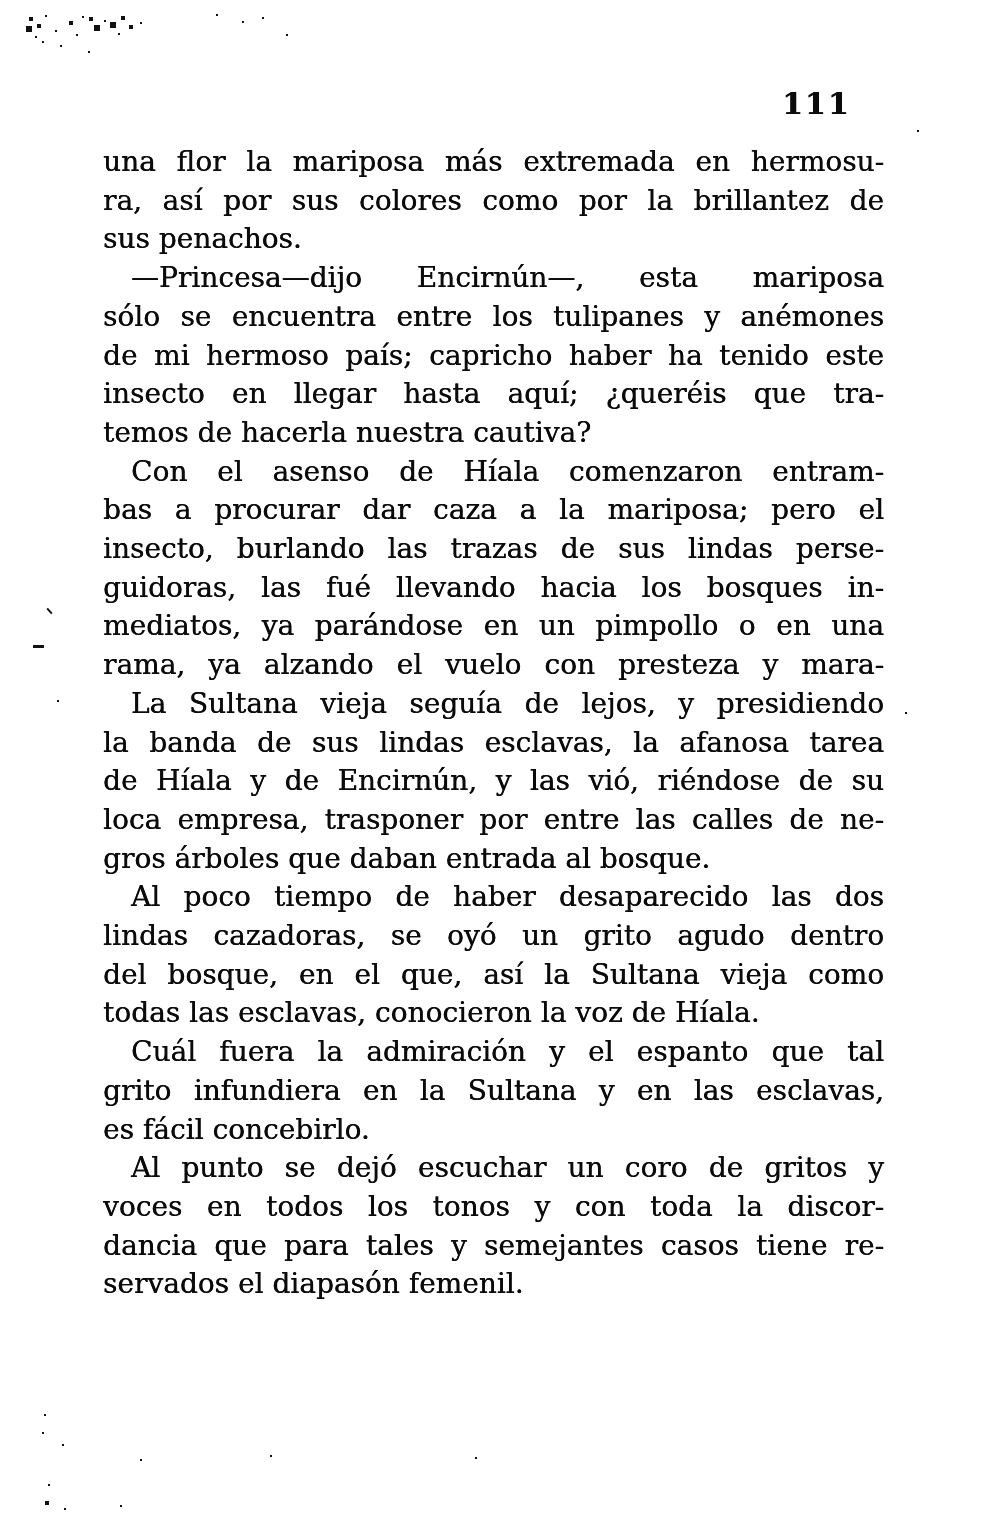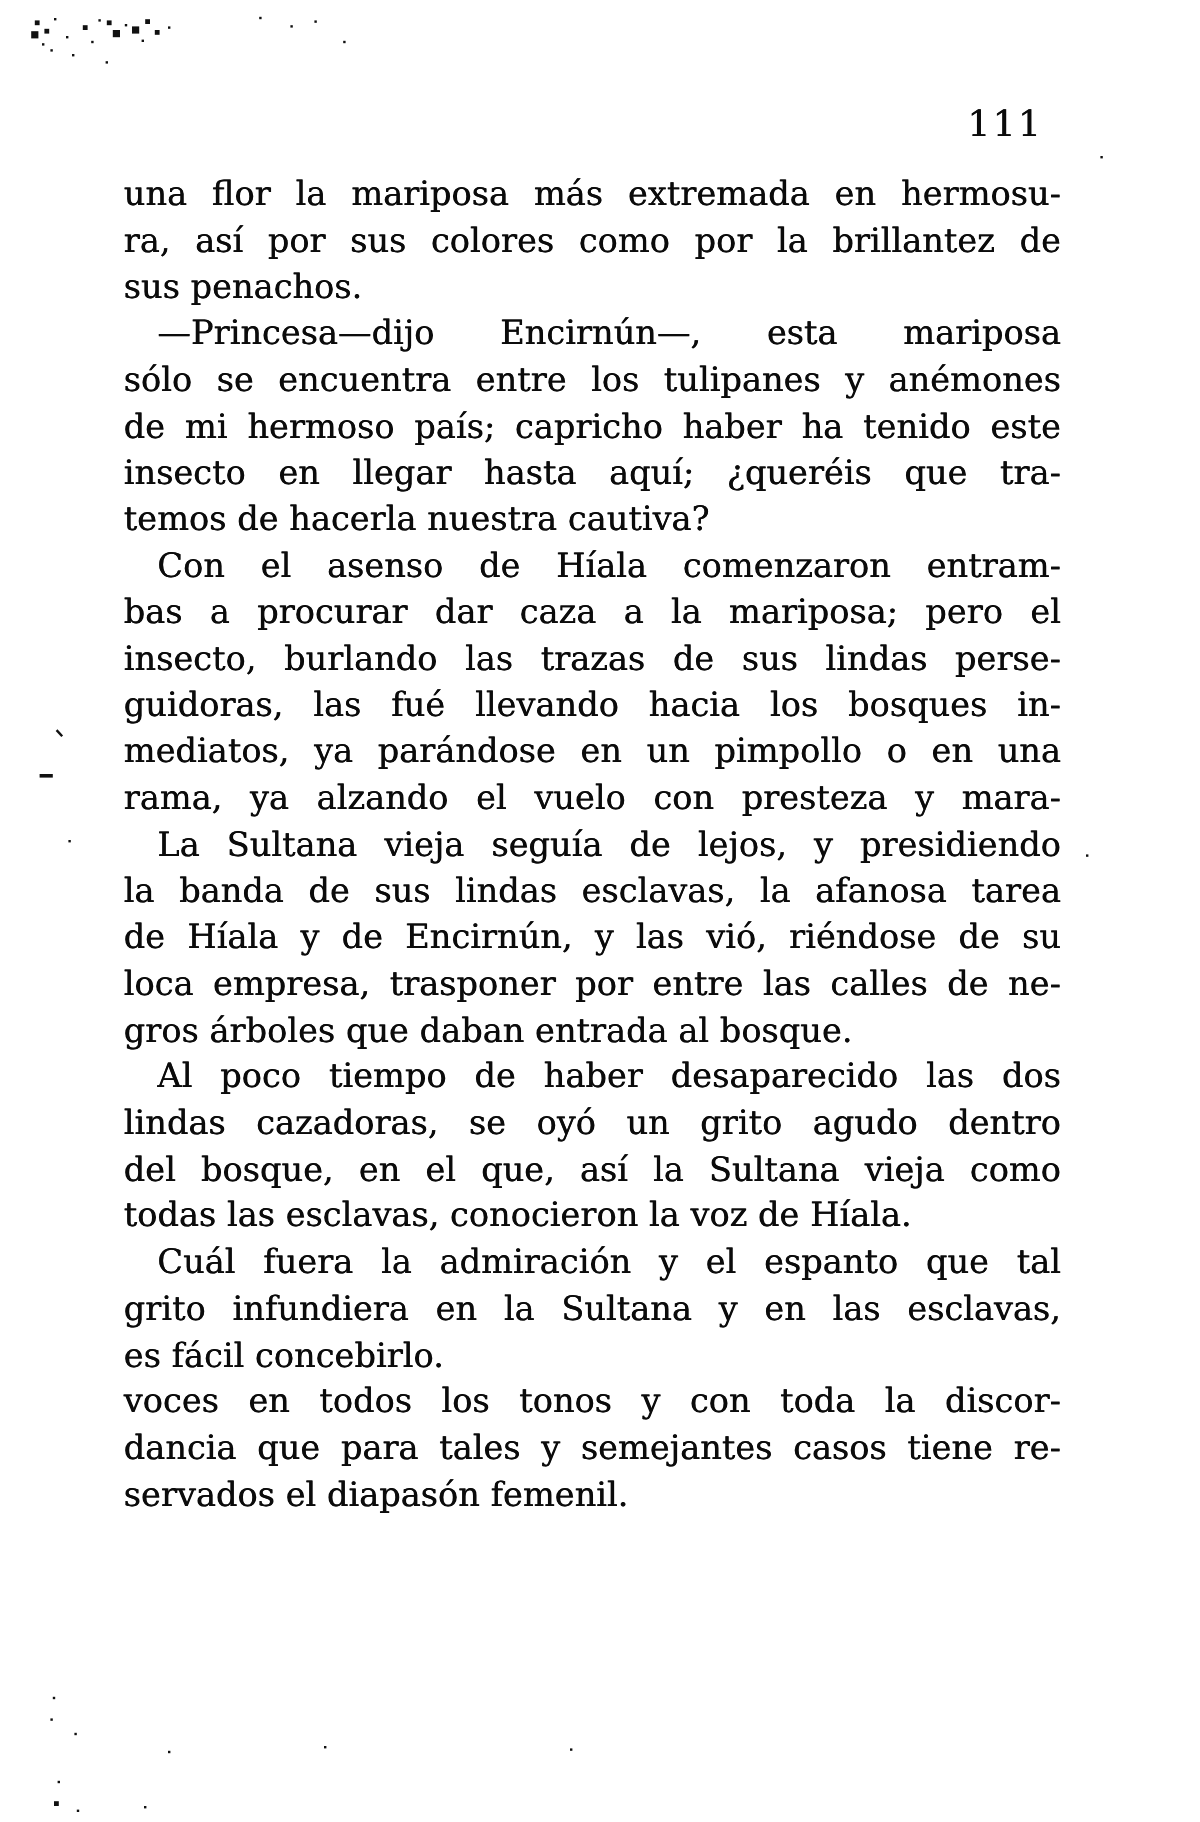--- a/index.html
+++ b/index.html
@@ -11,23 +11,23 @@
     position: relative;
     width: 1000px;
     height: 1518px;
     overflow: hidden;
     color: #0b0b0b;
     font-family: "DejaVu Serif", serif;
   }
   .page-number {
     position: absolute;
     top: 86px;
-    left: 806px;
+    left: 782px;
     font-size: 30px;
-    font-weight: 400;
+    font-weight: 700;
     letter-spacing: 2px;
     text-shadow: 0.4px 0 0 currentColor;
   }
   .text-block {
     position: absolute;
     left: 103px;
     top: 143px;
     width: 781px;
     font-size: 28px;
     font-weight: 400;
@@ -131,17 +131,18 @@
       <div class="line">lindas cazadoras, se oyó un grito agudo dentro</div>
       <div class="line">del bosque, en el que, así la Sultana vieja como</div>
       <div class="line last">todas las esclavas, conocieron la voz de Híala.</div>
     </div>
     <div class="paragraph">
       <div class="line indent">Cuál fuera la admiración y el espanto que tal</div>
       <div class="line">grito infundiera en la Sultana y en las esclavas,</div>
       <div class="line last">es fácil concebirlo.</div>
     </div>
     <div class="paragraph">
+      <div class="line indent">Al punto se dejó escuchar un coro de gritos y</div>
       <div class="line">voces en todos los tonos y con toda la discor-</div>
       <div class="line">dancia que para tales y semejantes casos tiene re-</div>
       <div class="line last">servados el diapasón femenil.</div>
     </div>
   </main>
 
 </body></html>

